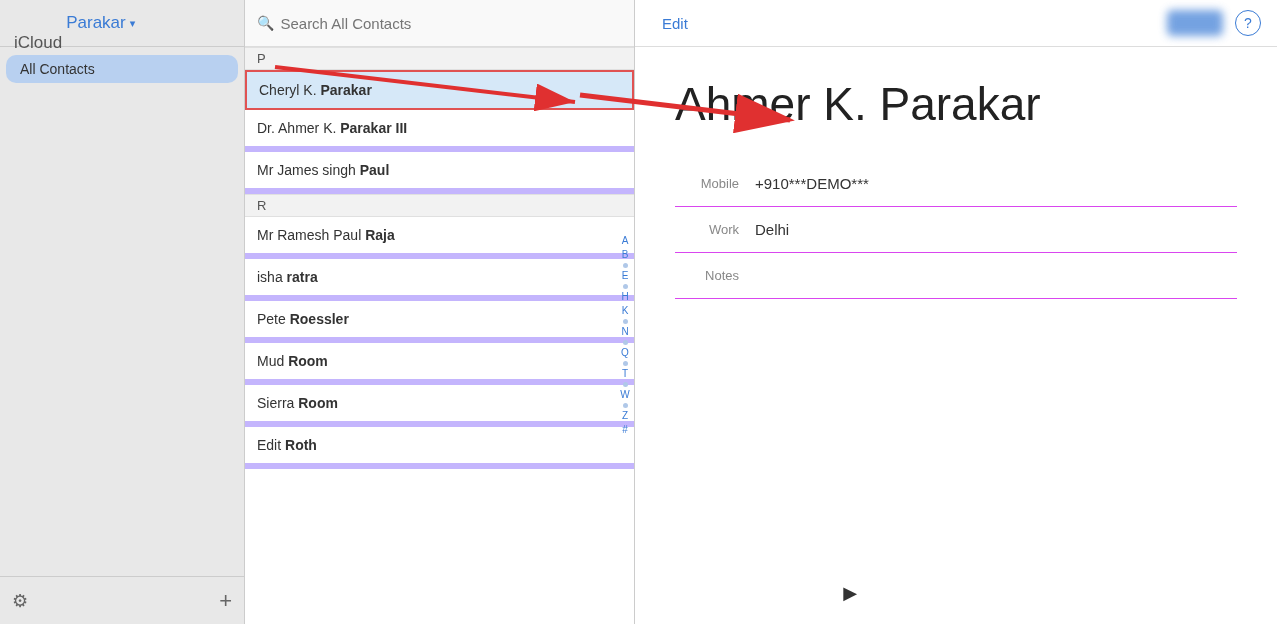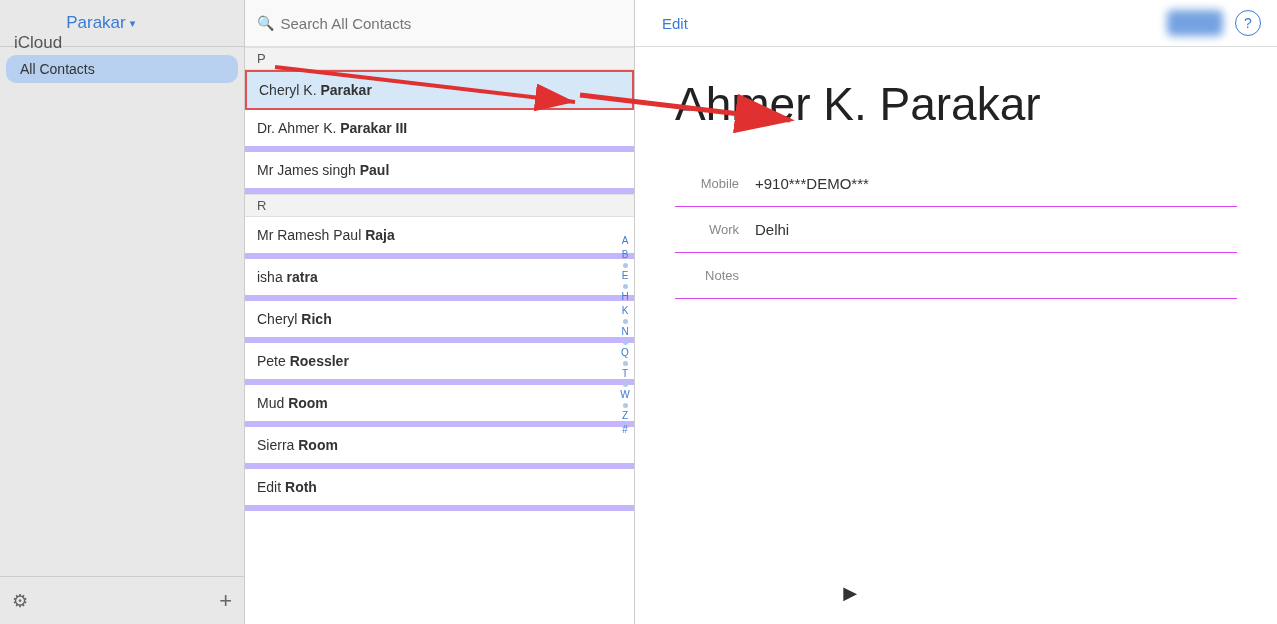--- a/index.html
+++ b/index.html
@@ -275,23 +275,20 @@
       <div class="section-header">R</div>
 
       <div class="contact-row">
         <span class="name-normal">Mr Ramesh Paul </span><span class="name-bold">Raja</span>
       </div>
 
       <div class="contact-row">
         <span class="name-normal">isha </span><span class="name-bold">ratra</span>
       </div>
 
-      <div class="contact-row">
-        <span class="name-normal">Cheryl </span><span class="name-bold">Rich</span>
-      </div>
 
       <div class="contact-row">
         <span class="name-normal">Pete </span><span class="name-bold">Roessler</span>
       </div>
 
       <div class="contact-row">
         <span class="name-normal">Mud </span><span class="name-bold">Room</span>
       </div>
 
       <div class="contact-row">

